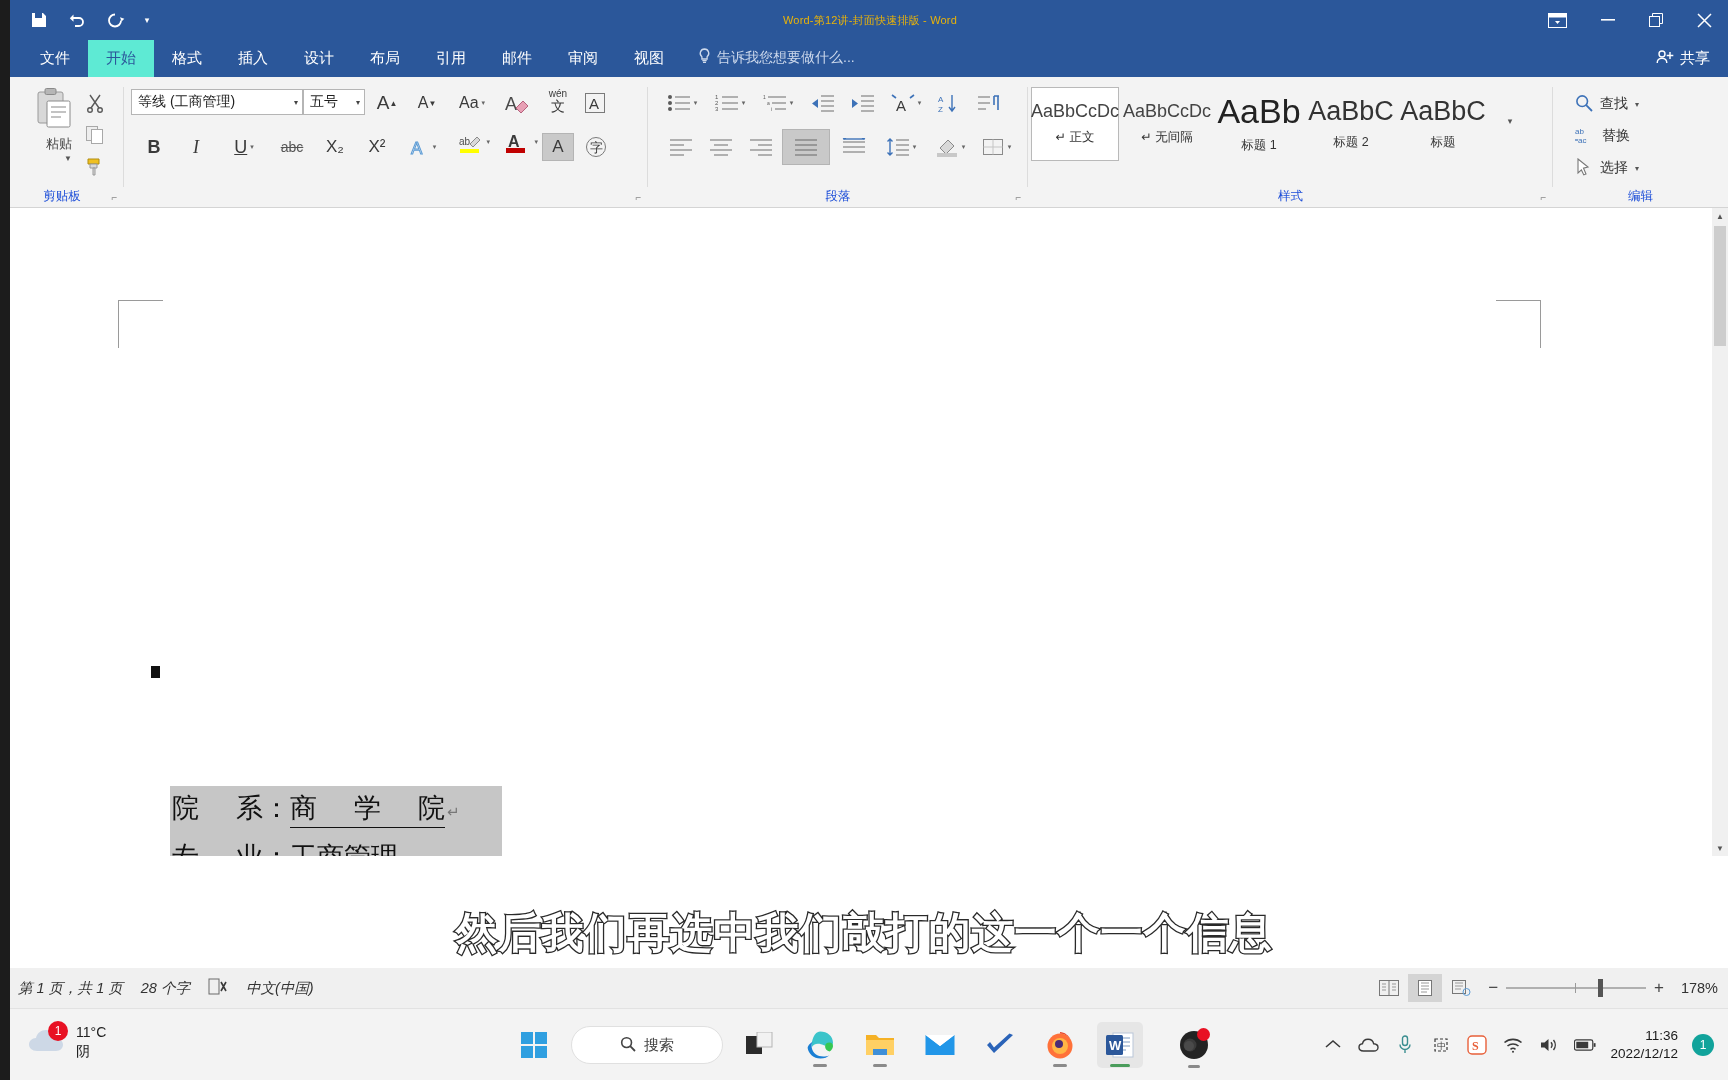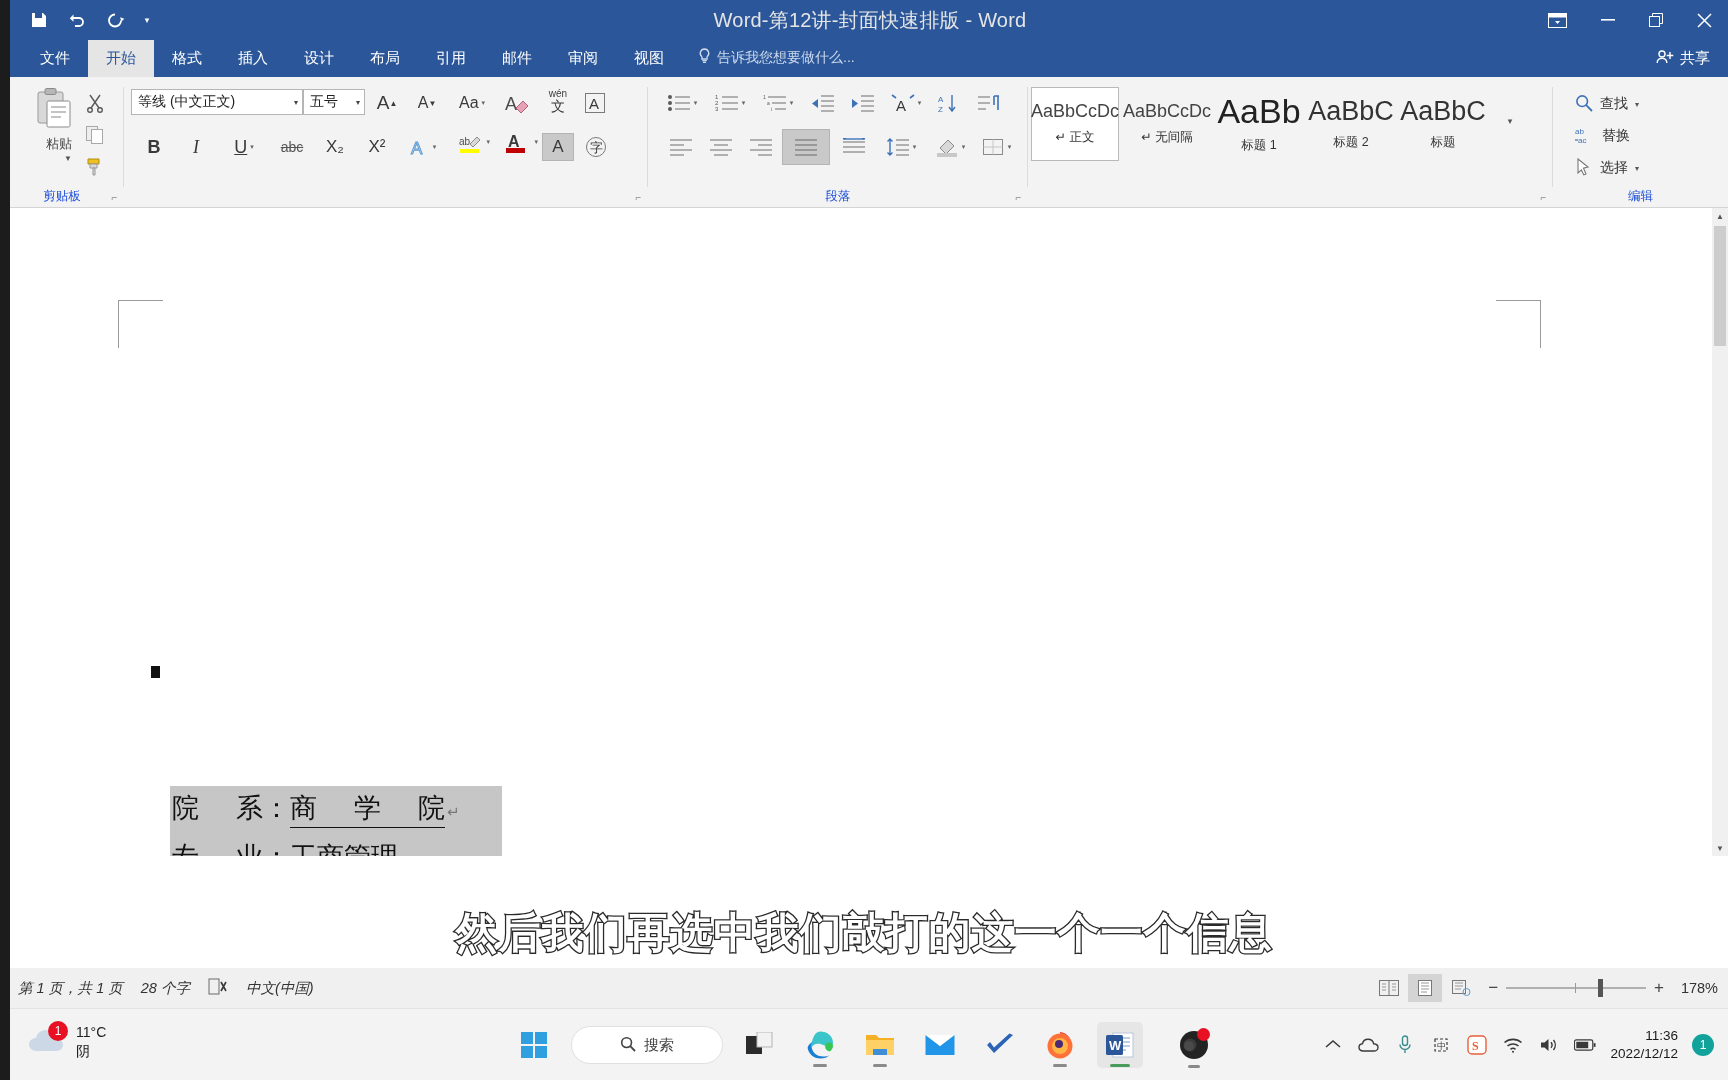--- a/index.html
+++ b/index.html
@@ -18,42 +18,42 @@
   }
   .qat { display:flex; align-items:center; gap:4px; padding-left:22px; }
   .qat-btn {
     width:34px; height:30px; display:flex; align-items:center; justify-content:center;
     color:#fff; font-size:19px; line-height:1;
   }
   .qat-btn svg { display:block; }
   .qat-caret { font-size:9px; width:22px; }
   .title-text {
     position:absolute; left:12px; right:0; text-align:center;
-    font-size:20px; color:#e5e5e5; letter-spacing:.2px; pointer-events:none;
+    font-size:11px; color:#eab308; letter-spacing:.2px; pointer-events:none;
   }
   .winbtns {
     margin-left:auto; display:flex; align-items:center; height:40px; z-index:3;
   }
   .winbtn {
     width:48px; height:40px; display:flex; align-items:center; justify-content:center;
     color:#fff; font-size:15px;
   }
   .winbtn.ribbondisp { width:54px; font-size:16px; }
   .winbtn.close { font-size:19px; }
 
   
   .tabstrip {
     position:absolute; left:0; top:40px; width:1728px; height:37px;
     background:#2b579a; display:flex; align-items:flex-end;
   }
   .tab {
     height:37px; padding:0 18px; display:flex; align-items:center;
     color:#ffffff; font-size:15px;
   }
-  .tab.active { background:#e5e5e5; color:#2b579a; }
+  .tab.active { background:#5eead4; color:#2b579a; }
   .tellme {
     display:flex; align-items:center; gap:6px; height:37px;
     padding:0 12px 2px 16px; color:#cdd9ec; font-size:14px;
   }
   .bulb { font-size:14px; }
   .share {
     margin-left:auto; display:flex; align-items:center; gap:6px;
     color:#fff; font-size:15px; padding:0 18px 0 12px; height:37px;
   }
 
@@ -359,21 +359,21 @@
             <path fill="#d9d9d9" stroke="#999" d="M8 11h2v7H8z"></path>
           </svg>
       </div>
       <div class="grp-label">剪贴板</div>
       <div class="grp-dialog">⌐</div>
       <div class="grp-sep" style="right:0"></div>
     </div>
 
     <div class="grp" style="left:124px;width:524px">
       <div class="combo" style="left:7px;top:12px;width:172px">
-        <span>等线 (中文正文)</span>
+        <span>等线 (工商管理)</span>
         <span class="car">▾</span>
       </div>
       <div class="combo" style="left:179px;top:12px;width:62px">
         <span>五号</span>
         <span class="car">▾</span>
       </div>
       <div class="rb" style="left:246px;top:12px;width:34px;font-size:19px">A<sup style="font-size:8px">▲</sup></div>
       <div class="rb" style="left:286px;top:12px;width:34px;font-size:16px">A<sup style="font-size:8px">▼</sup></div>
       <div class="rb" style="left:326px;top:12px;width:44px;font-size:16px">Aa<span class="car">▾</span></div>
       <div class="rb" style="left:375px;top:12px;width:38px">
@@ -577,20 +577,21 @@
       </div>
       <div class="style-item" style="left:279px">
         <span class="prev" style="font-size:27px;color:#333">AaBbC</span>
         <span class="nm">标题 2</span>
       </div>
       <div class="style-item" style="left:371px">
         <span class="prev" style="font-size:27px;color:#333">AaBbC</span>
         <span class="nm">标题</span>
       </div>
       <div class="rb" style="left:468px;top:30px;width:28px;font-size:9px;color:#555">▾</div>
+      <div class="grp-label">样式</div>
       <div class="grp-dialog">⌐</div>
       <div class="grp-sep" style="right:0"></div>
     </div>
 
     <div class="grp" style="left:1553px;width:175px">
       <div class="edit-item" style="left:22px;top:14px">
         <span>
           <svg width="18" height="18" viewBox="0 0 18 18">
               <circle cx="7.2" cy="7.2" r="5.3" fill="none" stroke="#3d72b8" stroke-width="1.6"></circle>
               <path d="M11.2 11.2L17 17" stroke="#3d72b8" stroke-width="1.8"></path>

